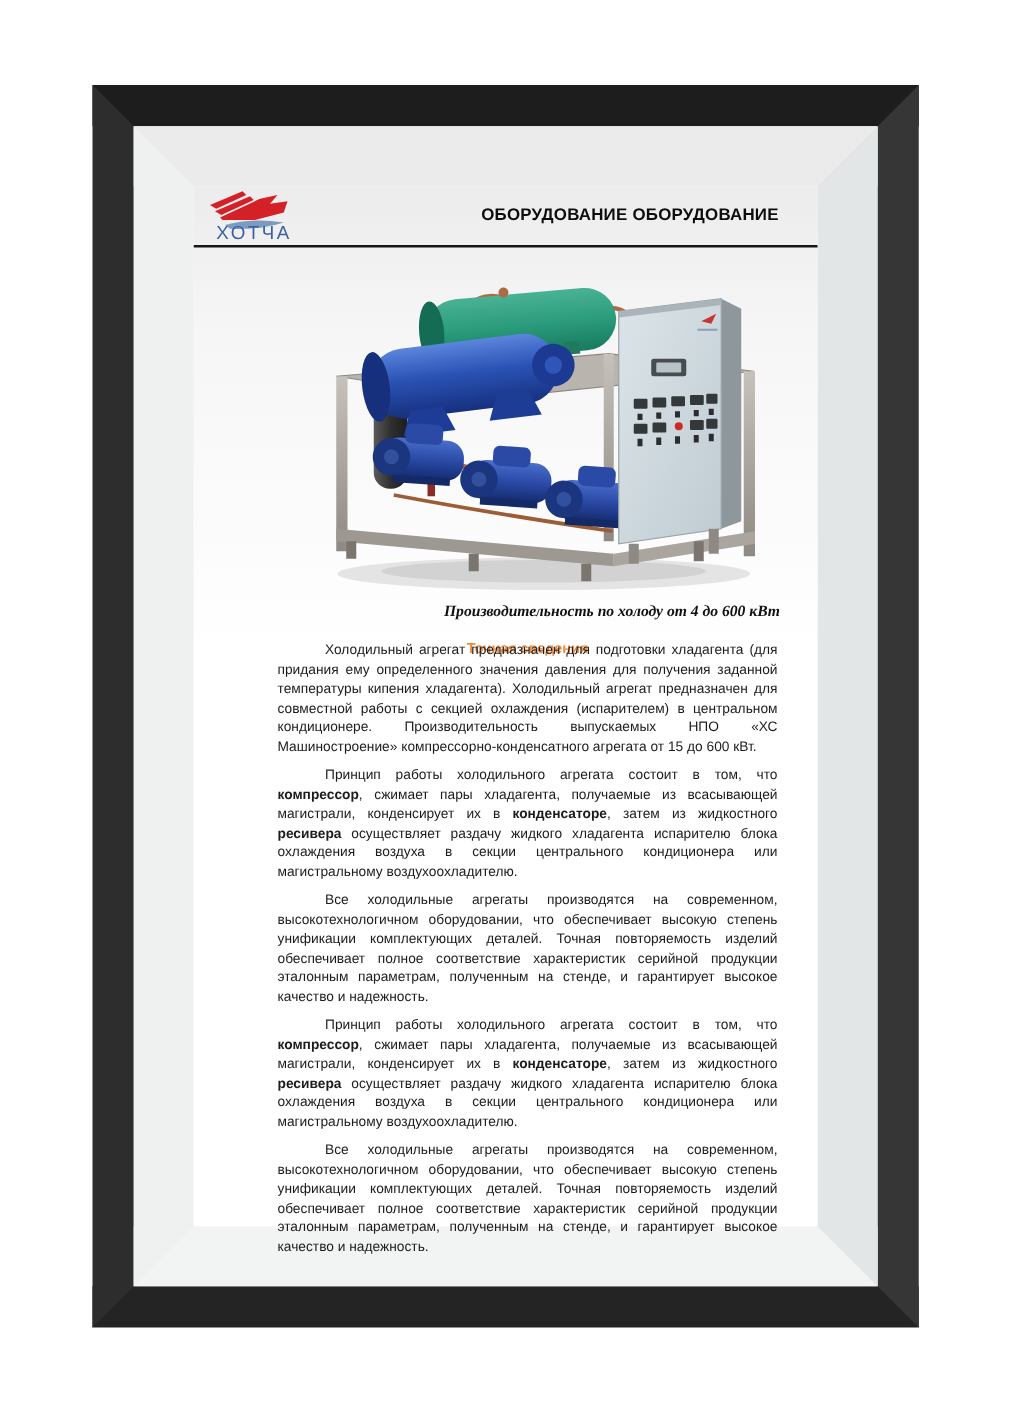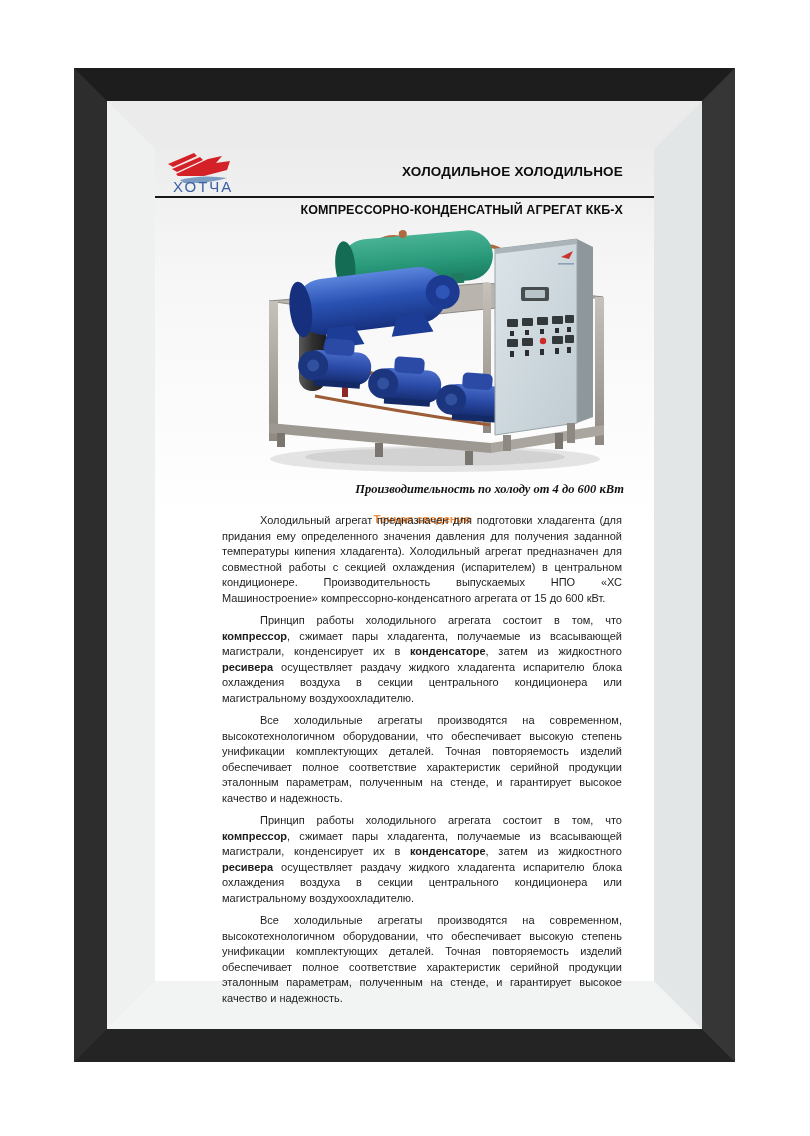--- a/index.html
+++ b/index.html
@@ -73,23 +73,22 @@
       <div class="logo">
         <svg width="72" height="48" viewBox="0 0 72 48">
           <polygon points="4,14 30,3 33,6 9,17" fill="#d42127"></polygon>
           <polygon points="8,19 36,7 39,10 13,22" fill="#d42127"></polygon>
           <polygon points="12,24 44,9 58,6 52,13 66,11 63,20 40,26 14,26" fill="#d42127"></polygon>
           <path d="M16 30 Q38 24 63 28 Q44 34 20 33 Z" fill="#7b9cc0"></path>
         </svg>
         <div class="logo-text">ХОТЧА</div>
       </div>
 
-      <div class="hdr-title">ХОЛОДИЛЬНОЕ ХОЛОДИЛЬНОЕ</div>
+      <div class="hdr-title">ОБОРУДОВАНИЕ ОБОРУДОВАНИЕ</div>
       <div class="hdr-rule"></div>
-      <div class="hdr-subtitle">КОМПРЕССОРНО-КОНДЕНСАТНЫЙ АГРЕГАТ ККБ-Х</div>
 
       <div class="figure">
         <svg width="360" height="266" viewBox="0 0 360 266">
           <defs>
             <linearGradient id="gGreen" x1="0" y1="0" x2="0" y2="1">
               <stop offset="0" stop-color="#49b294"></stop>
                 <stop offset=".5" stop-color="#2b9c7d"></stop>
                 <stop offset="1" stop-color="#187a5f"></stop>
             </linearGradient>
             <linearGradient id="gBlue" x1="0" y1="0" x2="0" y2="1">

